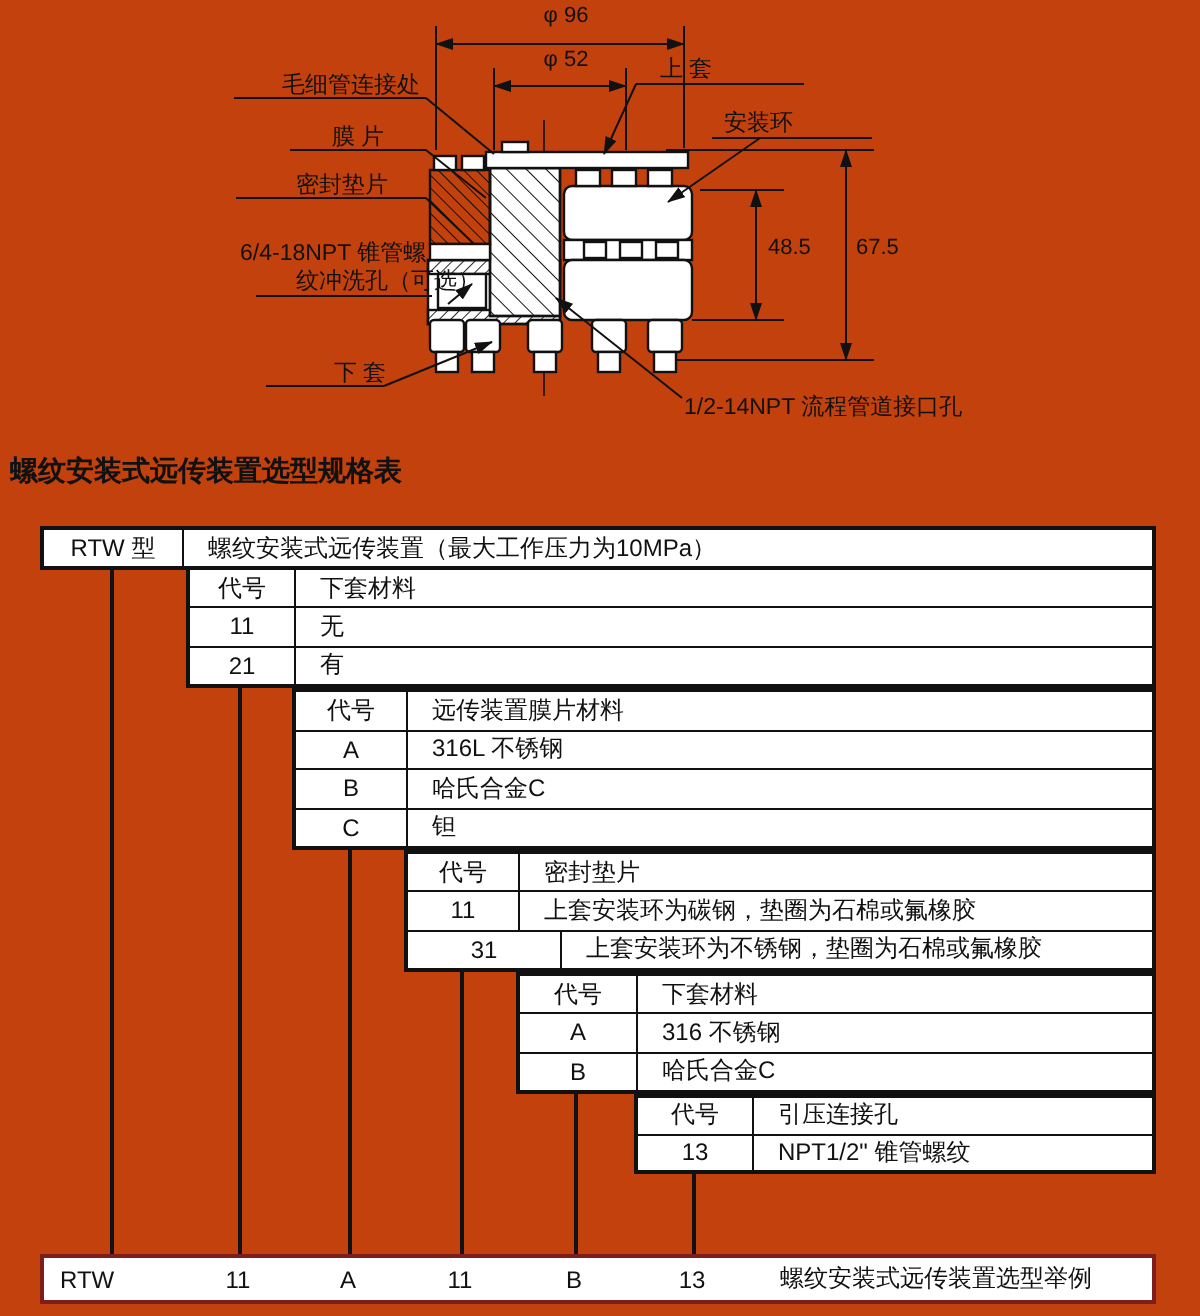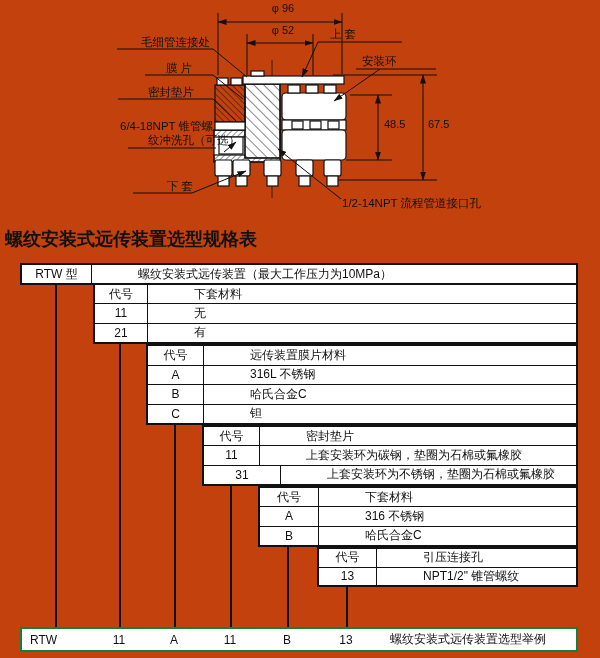--- a/index.html
+++ b/index.html
@@ -5,34 +5,34 @@
   html,body{margin:0;padding:0;background:#fff;}
   .screen{
     position:relative;width:600px;height:658px;background:#c2410c;
     font-family:"Liberation Sans",sans-serif;color:#111;overflow:hidden;
   }
   .drawing-svg{position:absolute;left:0;top:0;}
   .dlabel{position:absolute;font-size:11.5px;white-space:nowrap;color:#111;}
   .sp{letter-spacing:3px;}
   .dim{position:absolute;font-size:11px;white-space:nowrap;color:#111;}
   .ctr{text-align:center;}
-  .tbl-title{position:absolute;left:5px;top:227px;font-size:18px;font-weight:bold;white-space:nowrap;}
+  .tbl-title{position:absolute;left:5px;top:227px;font-size:14px;font-weight:bold;white-space:nowrap;}
   .group{
     position:absolute;border:2px solid #111;box-sizing:border-box;background:#fff;
     display:flex;flex-direction:column;
   }
-  .trow{flex:1;display:flex;align-items:stretch;border-top:1px solid #111;font-size:12px;gap:34px;}
+  .trow{flex:1;display:flex;align-items:stretch;border-top:1px solid #111;font-size:12px;}
   .trow:first-child{border-top:none;}
   .code{
     flex:none;display:flex;align-items:center;justify-content:center;
     border-right:1px solid #111;box-sizing:border-box;white-space:nowrap;
   }
   .desc{display:flex;align-items:center;padding-left:12px;white-space:nowrap;text-align:right;}
   .conn{position:absolute;width:1.5px;background:#111;}
-  .example{position:absolute;left:20px;top:627px;width:558px;height:25px;border:2px solid #15803d;box-sizing:border-box;background:#fff;}
+  .example{position:absolute;left:20px;top:627px;width:558px;height:25px;border:2px solid #7f1d1d;box-sizing:border-box;background:#fff;}
   .excell{position:absolute;top:0;height:100%;display:flex;align-items:center;font-size:12px;white-space:nowrap;}
   .exctr{transform:translateX(-50%);}
 </style>
 </head>
 <body>
 
 <div class="screen">
 
   <svg class="drawing-svg" width="600" height="225" viewBox="0 0 600 225">
     <defs>

